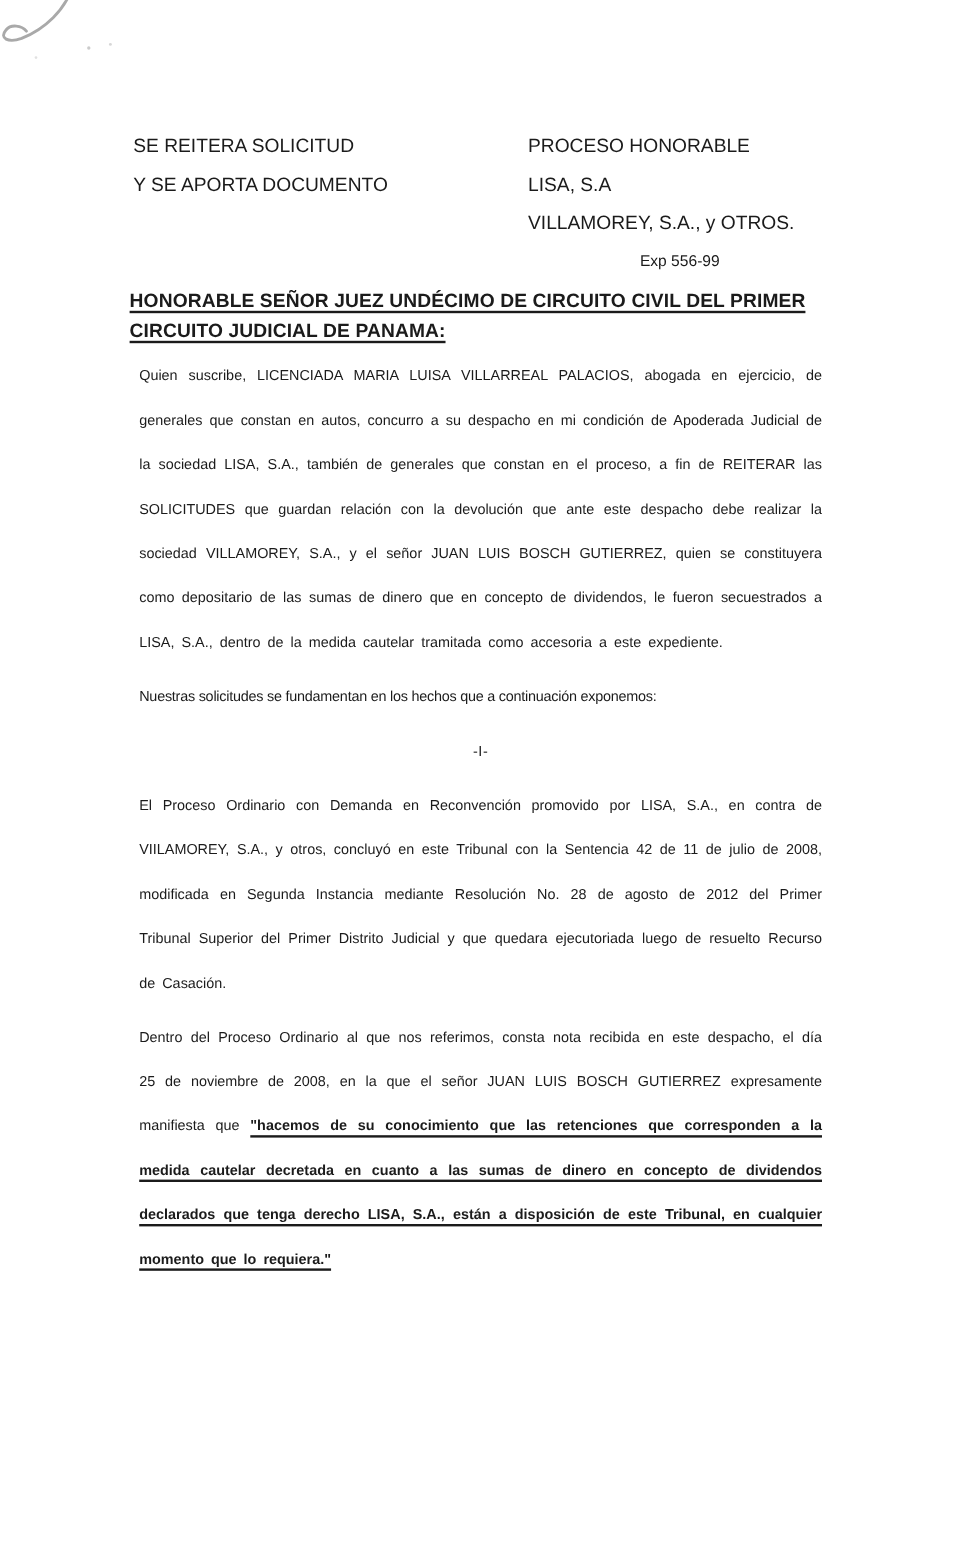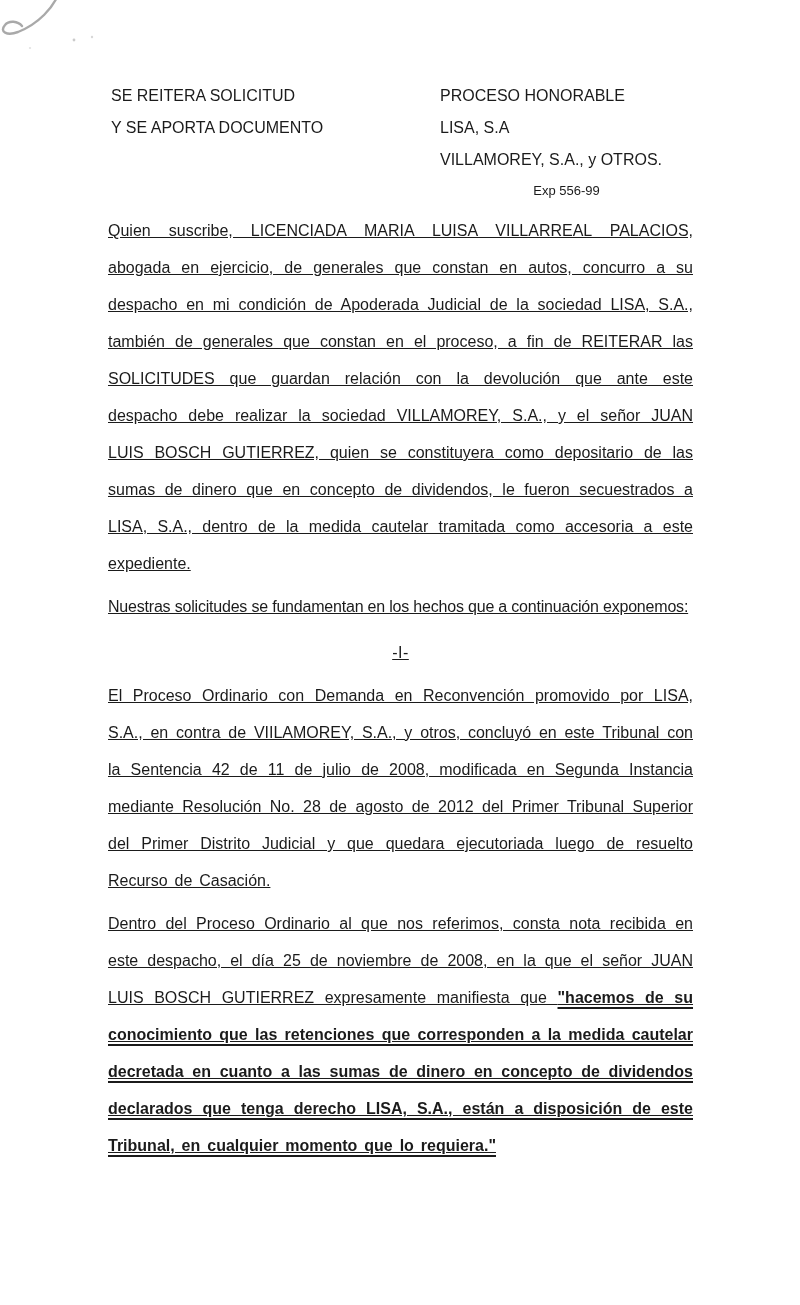--- a/index.html
+++ b/index.html
@@ -10,21 +10,21 @@
   .page {
     position: relative;
     width: 800px;
     height: 1305px;
     margin: 0 auto;
     background: #ffffff;
     overflow: hidden;
     font-family: "Liberation Sans", "DejaVu Sans", sans-serif;
     color: #1b1b1b;
     box-sizing: border-box;
-    padding: 80px 107px 0 108px;
+    padding: 107px 107px 0 108px;
   }
   .pen-mark {
     position: absolute;
     top: -4px;
     left: -4px;
     width: 160px;
     height: 70px;
     pointer-events: none;
   }
   .header {
@@ -55,26 +55,25 @@
     letter-spacing: 0.1px;
   }
   .heading .hline {
     display: block;
     white-space: nowrap;
     text-decoration: underline;
     text-decoration-thickness: 1.6px;
     text-underline-offset: 3px;
   }
   .body-text p {
-    margin: 0;
-    font-size: 16px;
+    margin: 8px;
+    font-size: 12px;
     line-height: 37px;
     text-align: justify;
     word-spacing: 2.5px;
-    text-decoration: underline;
   }
   .body-text p.para { margin-top: 6px; }
   .single-line {
     white-space: nowrap;
     letter-spacing: -0.2px;
     word-spacing: 0 !important;
   }
   .section-marker {
     margin: 0;
     margin-top: 9px !important;
@@ -108,20 +107,24 @@
       <div>Y SE APORTA DOCUMENTO</div>
     </div>
     <div class="header-right">
       <div>PROCESO HONORABLE</div>
       <div>LISA, S.A</div>
       <div>VILLAMOREY, S.A., y OTROS.</div>
       <div class="case-number">Exp 556-99</div>
     </div>
   </div>
 
+  <div class="heading">
+    <span class="hline">HONORABLE SEÑOR JUEZ UNDÉCIMO DE CIRCUITO CIVIL DEL PRIMER</span>
+    <span class="hline">CIRCUITO JUDICIAL DE PANAMA:</span>
+  </div>
 
   <div class="body-text">
     <p class="para">Quien suscribe, LICENCIADA MARIA LUISA VILLARREAL PALACIOS, abogada en ejercicio, de generales que constan en autos, concurro a su despacho en mi condición de Apoderada Judicial de la sociedad LISA, S.A., también de generales que constan en el proceso, a fin de REITERAR las SOLICITUDES que guardan relación con la devolución que ante este despacho debe realizar la sociedad VILLAMOREY, S.A., y el señor JUAN LUIS BOSCH GUTIERREZ, quien se constituyera como depositario de las sumas de dinero que en concepto de dividendos, le fueron secuestrados a LISA, S.A., dentro de la medida cautelar tramitada como accesoria a este expediente.</p>
     <p class="para single-line">Nuestras solicitudes se fundamentan en los hechos que a continuación exponemos:</p>
     <p class="section-marker">-I-</p>
     <p class="para">El Proceso Ordinario con Demanda en Reconvención promovido por LISA, S.A., en contra de VIILAMOREY, S.A., y otros, concluyó en este Tribunal con la Sentencia 42 de 11 de julio de 2008, modificada en Segunda Instancia mediante Resolución No. 28 de agosto de 2012 del Primer Tribunal Superior del Primer Distrito Judicial y que quedara ejecutoriada luego de resuelto Recurso de Casación.</p>
     <p class="para"><span>Dentro del Proceso Ordinario al que nos referimos, consta nota recibida en este despacho, el día 25 de noviembre de 2008, en la que el señor JUAN LUIS BOSCH GUTIERREZ expresamente manifiesta que </span><span class="quote-bold">"hacemos de su conocimiento que las retenciones que corresponden a la medida cautelar decretada en cuanto a las sumas de dinero en concepto de dividendos declarados que tenga derecho LISA, S.A., están a disposición de este Tribunal, en cualquier momento que lo requiera."</span></p>
   </div>
 
 </div>

